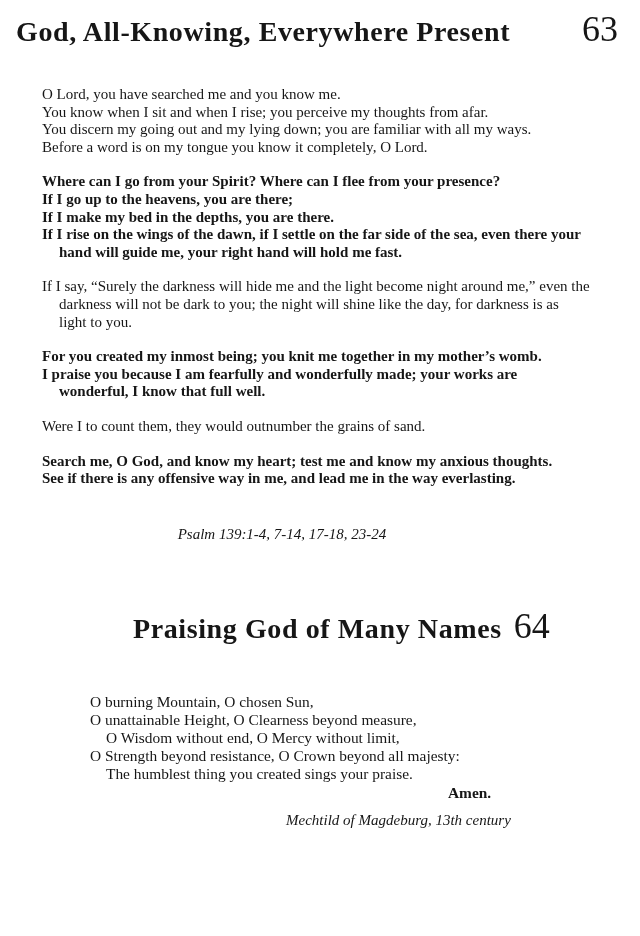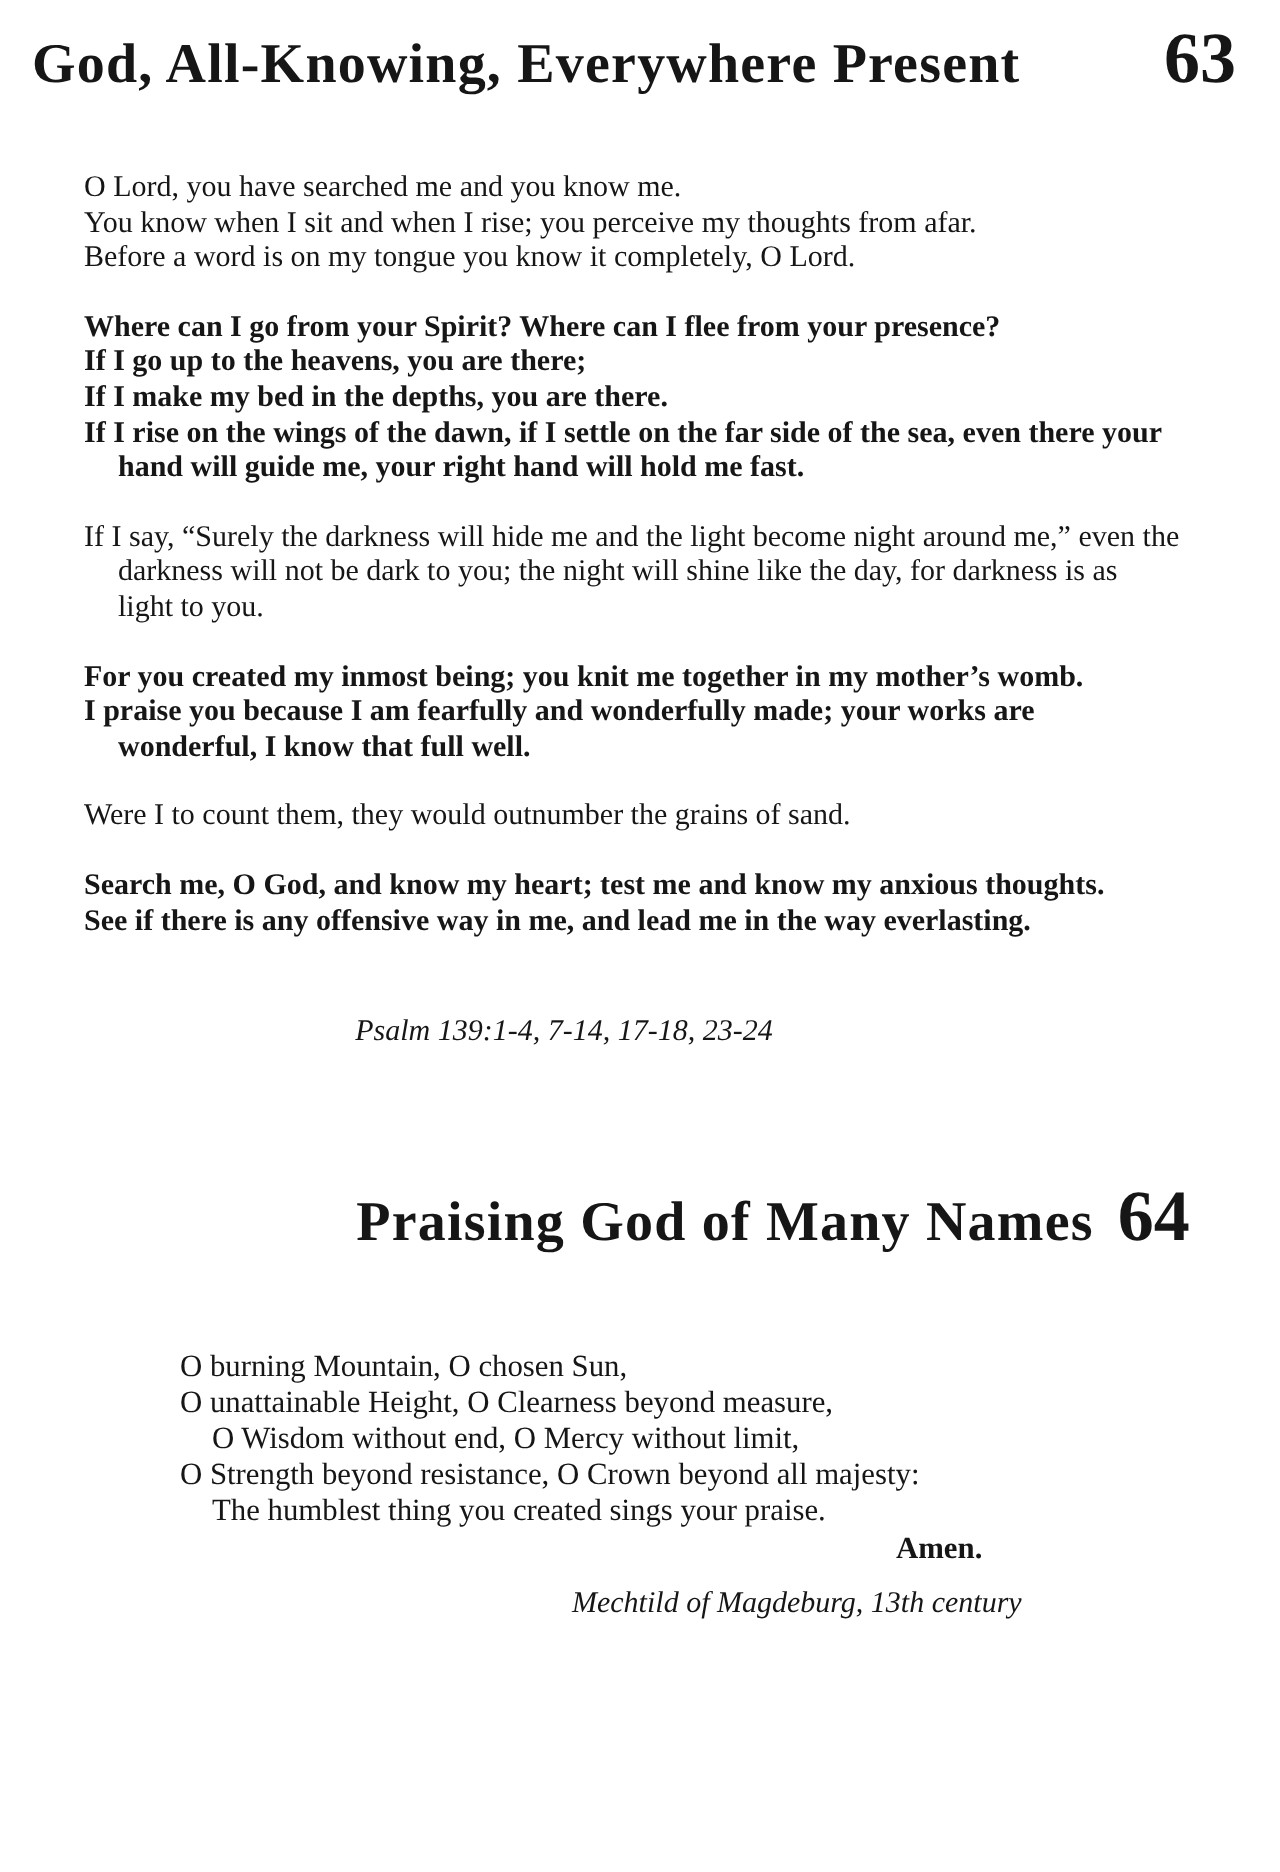--- a/index.html
+++ b/index.html
@@ -33,21 +33,21 @@
     gap: 36px;
   }
   .title-text {
     font-size: 28px;
     font-weight: bold;
     letter-spacing: 0.6px;
     white-space: nowrap;
   }
   .hymn-number {
     font-size: 36px;
-    font-weight: bold;
+    font-weight: normal;
     margin-left: 12px;
   }
   .psalm {
     margin: 36px 50px 0 42px;
     font-size: 15px;
     line-height: 17.6px;
   }
   .stanza { margin: 0 0 17px 0; }
   .stanza.bold .verse { font-weight: bold; }
   .verse {
@@ -58,21 +58,21 @@
   .attribution-63 {
     margin: 38px 76px 0 0;
     text-align: center;
     font-style: italic;
     font-size: 15px;
   }
   .title-row-64 {
     display: flex;
     align-items: baseline;
     margin: 62px 0 0 133px;
-    justify-content: center;
+    justify-content: flex-start;
   }
   .prayer {
     margin: 46px 40px 0 90px;
     font-size: 15.4px;
     line-height: 18px;
   }
   .prayer-line { margin: 0; }
   .prayer-line.indent { padding-left: 16px; }
   .amen {
     margin: 1px 0 0 358px;
@@ -94,20 +94,21 @@
   <div class="title-row">
     <span class="title-text">God, All-Knowing, Everywhere Present</span>
     <span class="hymn-number">63</span>
   </div>
 
   <div class="psalm">
 
     <div class="stanza regular">
       <p class="verse">O Lord, you have searched me and you know me.</p>
       <p class="verse">You know when I sit and when I rise; you perceive my thoughts from afar.</p>
+      <p class="verse">You discern my going out and my lying down; you are familiar with all my ways.</p>
       <p class="verse">Before a word is on my tongue you know it completely, O Lord.</p>
     </div>
 
     <div class="stanza bold">
       <p class="verse">Where can I go from your Spirit? Where can I flee from your presence?</p>
       <p class="verse">If I go up to the heavens, you are there;</p>
       <p class="verse">If I make my bed in the depths, you are there.</p>
       <p class="verse">If I rise on the wings of the dawn, if I settle on the far side of the sea, even there your hand will guide me, your right hand will hold me fast.</p>
     </div>
 

